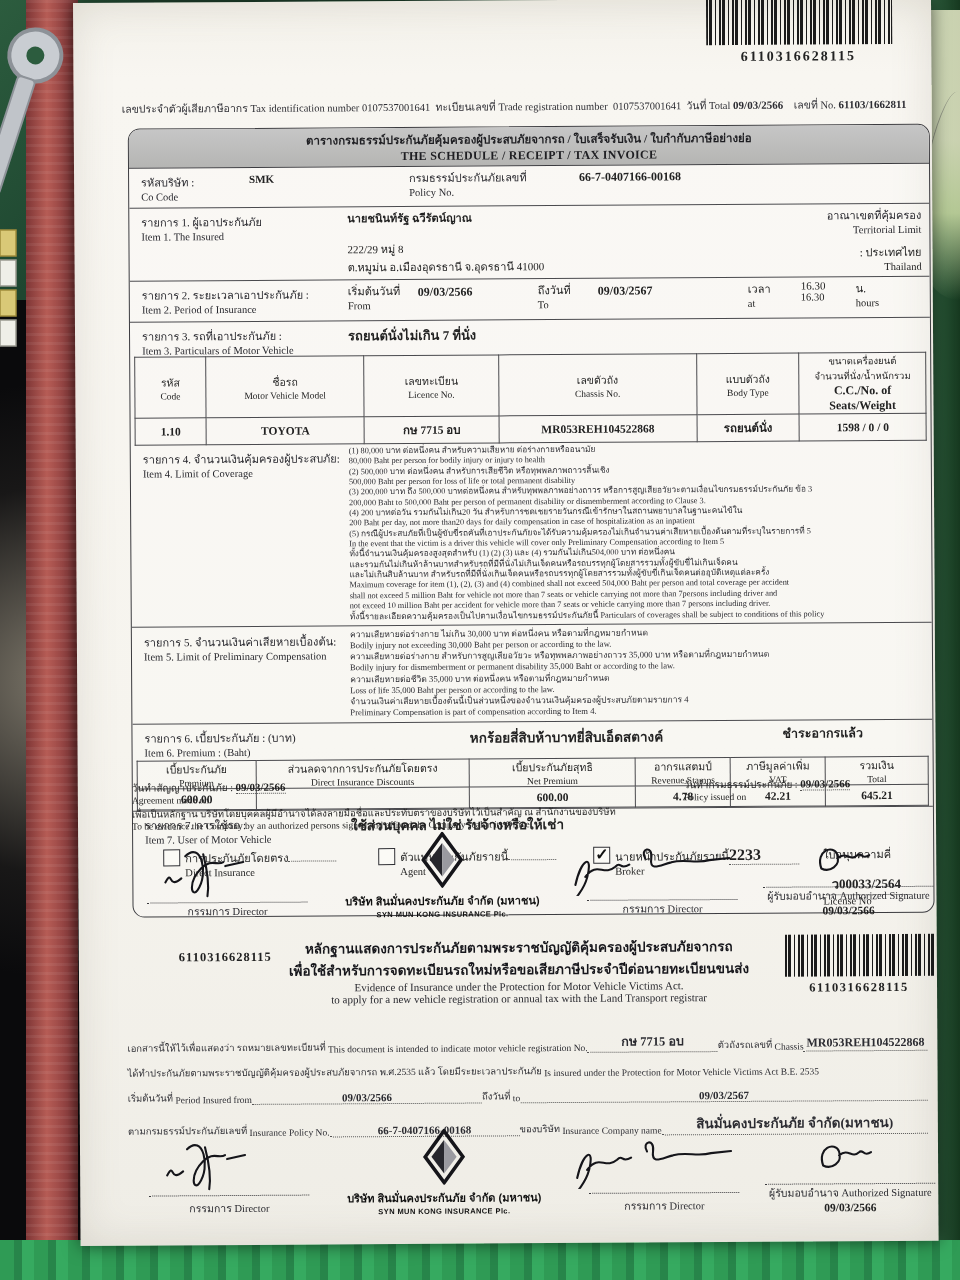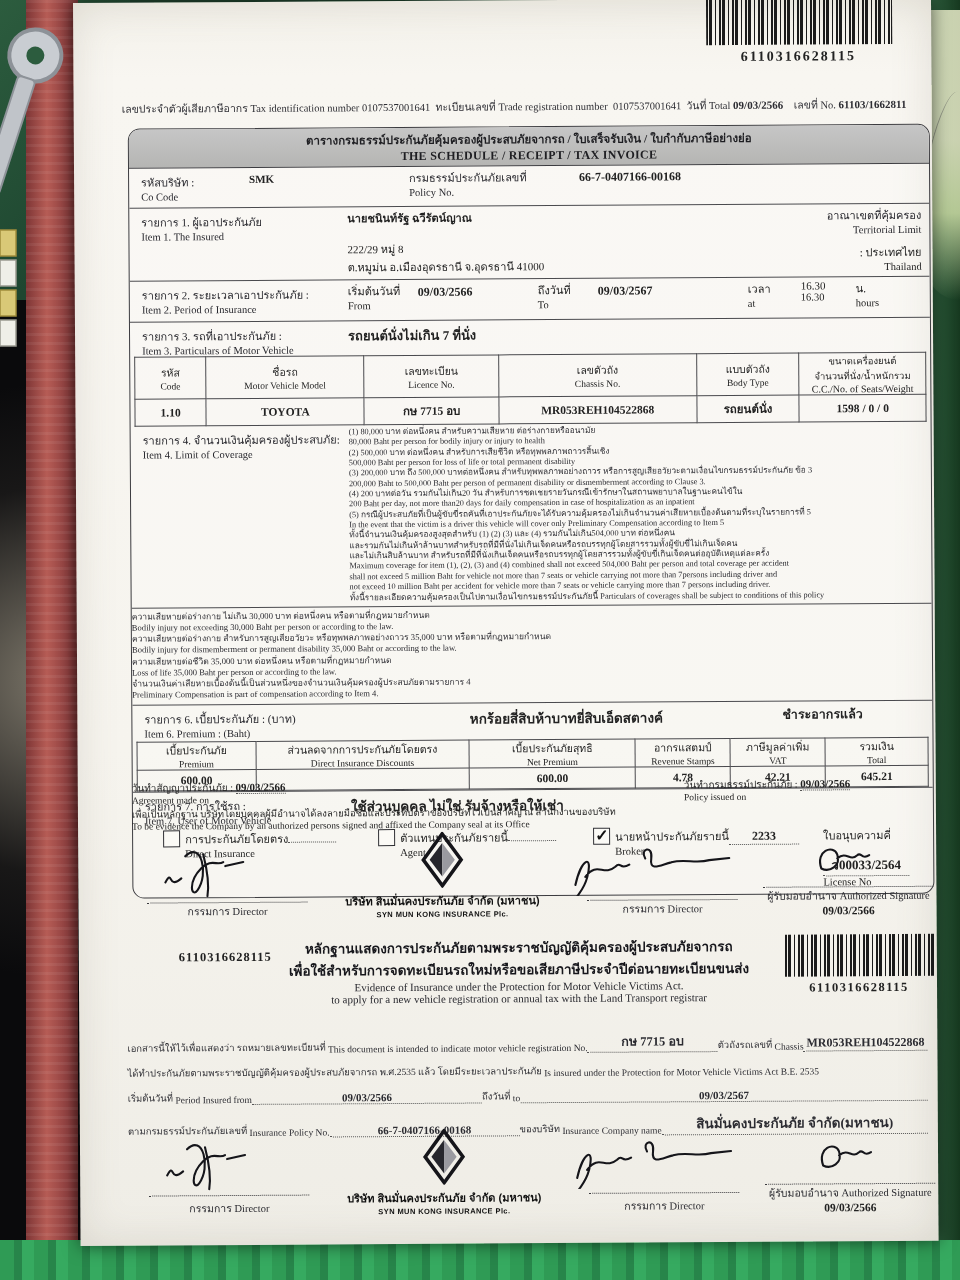--- a/index.html
+++ b/index.html
@@ -225,21 +225,21 @@
                 <div class="hth">เลขตัวถัง</div>
                 <div class="hen">Chassis No.</div>
               </th>
           <th style="width:13%">
                 <div class="hth">แบบตัวถัง</div>
                 <div class="hen">Body Type</div>
               </th>
           <th style="width:16%">
                 <div class="hth" style="font-size:9.5px;">ขนาดเครื่องยนต์</div>
                 <div class="hth" style="font-size:9.5px;">จำนวนที่นั่ง/น้ำหนักรวม</div>
-                <div class="hen" style="font-size:10px;">C.C./No. of Seats/Weight</div>
+                <div class="hen" style="font-size:12px;font-weight:bold;">C.C./No. of Seats/Weight</div>
               </th>
         </tr>
         <tr class="vrow">
           <td>1.10</td>
           <td>TOYOTA</td>
           <td>กษ 7715 อบ</td>
           <td>MR053REH104522868</td>
           <td>รถยนต์นั่ง</td>
           <td>1598 / 0 / 0</td>
         </tr>
@@ -267,20 +267,24 @@
           <div>และรวมกันไม่เกินห้าล้านบาทสำหรับรถที่มีที่นั่งไม่เกินเจ็ดคนหรือรถบรรทุกผู้โดยสารรวมทั้งผู้ขับขี่ไม่เกินเจ็ดคน</div>
           <div>และไม่เกินสิบล้านบาท สำหรับรถที่มีที่นั่งเกินเจ็ดคนหรือรถบรรทุกผู้โดยสารรวมทั้งผู้ขับขี่เกินเจ็ดคนต่ออุบัติเหตุแต่ละครั้ง</div>
           <div>Maximum coverage for item (1), (2), (3) and (4) combined shall not exceed 504,000 Baht per person and total coverage per accident</div>
           <div>shall not exceed 5 million Baht for vehicle not more than 7 seats or vehicle carrying not more than 7persons including driver and</div>
           <div>not exceed 10 million Baht per accident for vehicle more than 7 seats or vehicle carrying more than 7 persons including driver.</div>
           <div>ทั้งนี้รายละเอียดความคุ้มครองเป็นไปตามเงื่อนไขกรมธรรม์ประกันภัยนี้ Particulars of coverages shall be subject to conditions of this policy</div>
         </div>
     </div>
 
     <div class="flexrow rowline" style="padding:3px 0 4px;">
+      <div class="lblcol">
+        <div class="lbl-th">รายการ  5. จำนวนเงินค่าเสียหายเบื้องต้น:</div>
+        <div class="lbl-en">Item      5. Limit of Preliminary Compensation</div>
+      </div>
       <div class="cov" style="font-size:8.6px; line-height:11.2px;">
           <div>ความเสียหายต่อร่างกาย ไม่เกิน 30,000 บาท ต่อหนึ่งคน หรือตามที่กฎหมายกำหนด</div>
           <div>Bodily injury not exceeding 30,000 Baht per person or according to the law.</div>
           <div>ความเสียหายต่อร่างกาย สำหรับการสูญเสียอวัยวะ หรือทุพพลภาพอย่างถาวร 35,000 บาท หรือตามที่กฎหมายกำหนด</div>
           <div>Bodily injury for dismemberment or permanent disability 35,000 Baht or according to the law.</div>
           <div>ความเสียหายต่อชีวิต 35,000 บาท ต่อหนึ่งคน หรือตามที่กฎหมายกำหนด</div>
           <div>Loss of life 35,000 Baht per person or according to the law.</div>
           <div>จำนวนเงินค่าเสียหายเบื้องต้นนี้เป็นส่วนหนึ่งของจำนวนเงินคุ้มครองผู้ประสบภัยตามรายการ 4</div>
           <div>Preliminary Compensation is part of compensation according to Item 4.</div>
         </div>
@@ -354,21 +358,21 @@
         <div class="flexrow" style="width:215px;">
           <div class="cbx"></div>
           <div>
             <div class="kv-th"><span>ตัวแทนประกันภัยรายนี้</span><span class="dotted" style="display:inline-block; width:48px;"></span></div>
             <div class="kv-en">Agent</div>
           </div>
         </div>
         <div class="flexrow" style="width:230px;">
           <div class="cbx checked"></div>
           <div>
-            <div class="kv-th"><span>นายหน้าประกันภัยรายนี้</span><span class="dotted bold" style="display:inline-block; width:70px; text-align:center; font-size:12px;">2233</span></div>
+            <div class="kv-th"><span>นายหน้าประกันภัยรายนี้</span><span class="dotted bold" style="display:inline-block; width:70px; text-align:left; font-size:16px;">2233</span></div>
             <div class="kv-en">Broker</div>
           </div>
         </div>
         <div style="flex:1;">
           <div class="kv-th"><span>ใบอนุบความคี่</span><span class="dotted bold" style="display:inline-block; min-width:86px; text-align:center; font-size:13px;margin-top:10px;">ว00033/2564</span></div>
           <div class="kv-en">License No</div>
         </div>
       </div>
     </div>
   </div>

